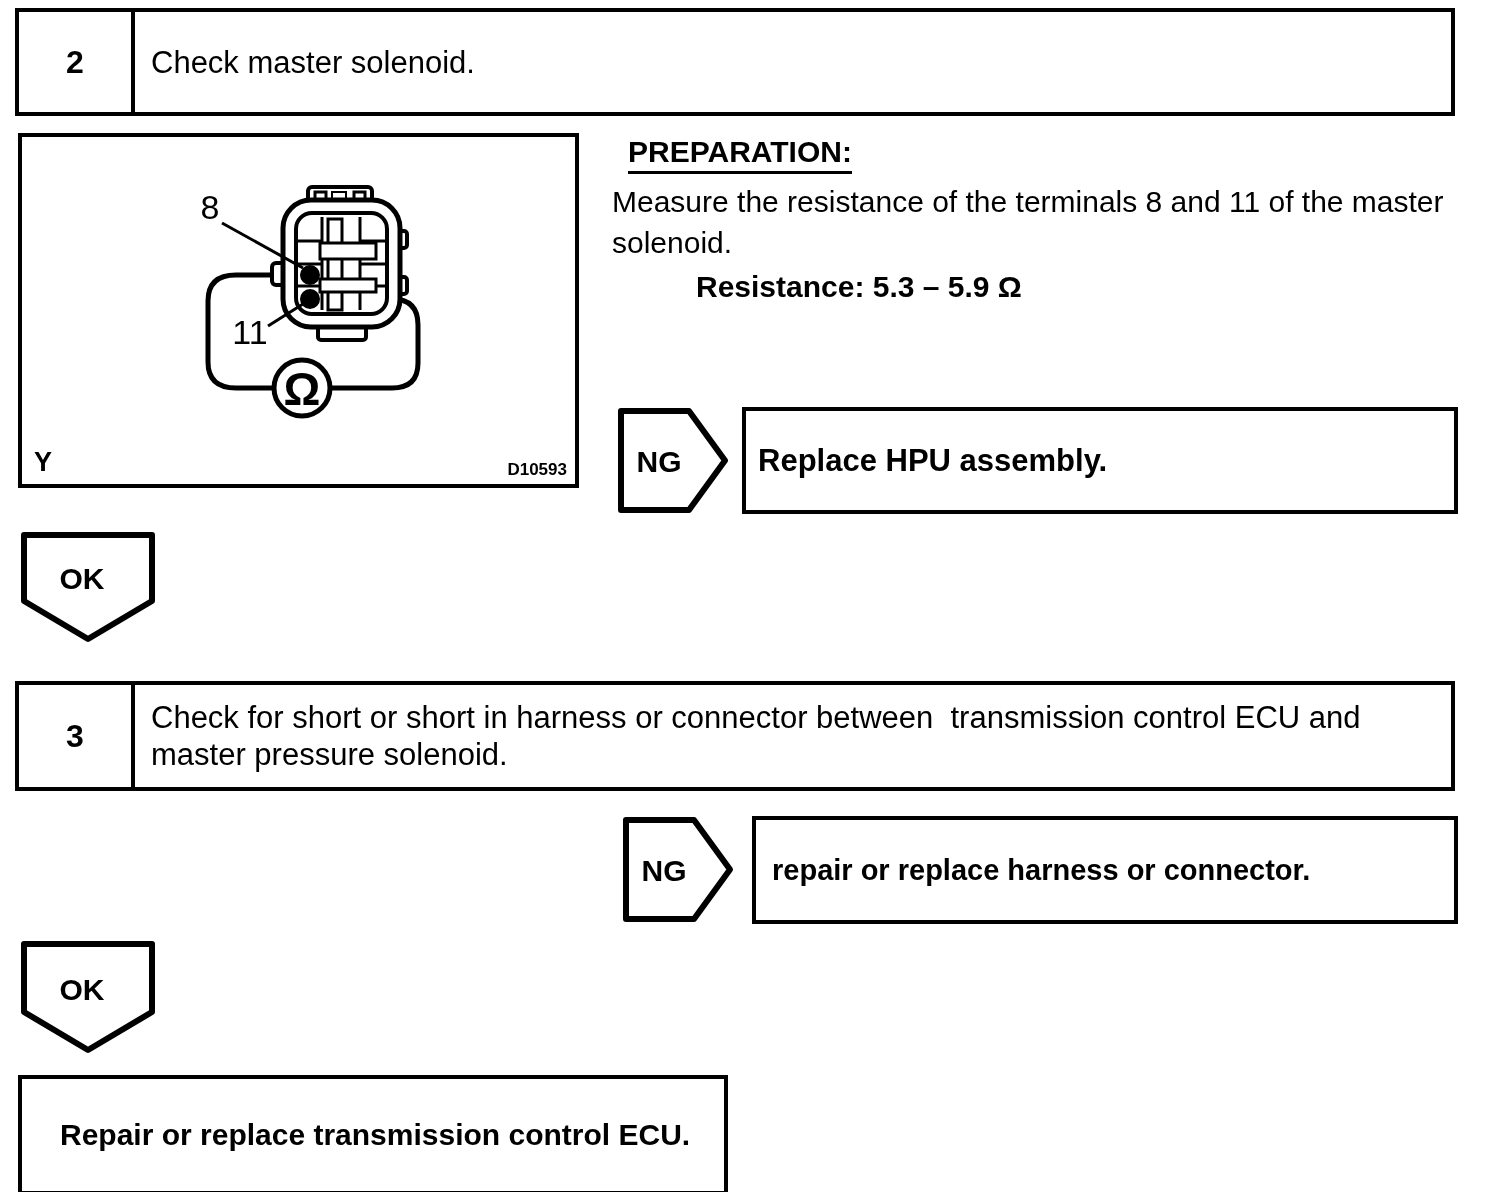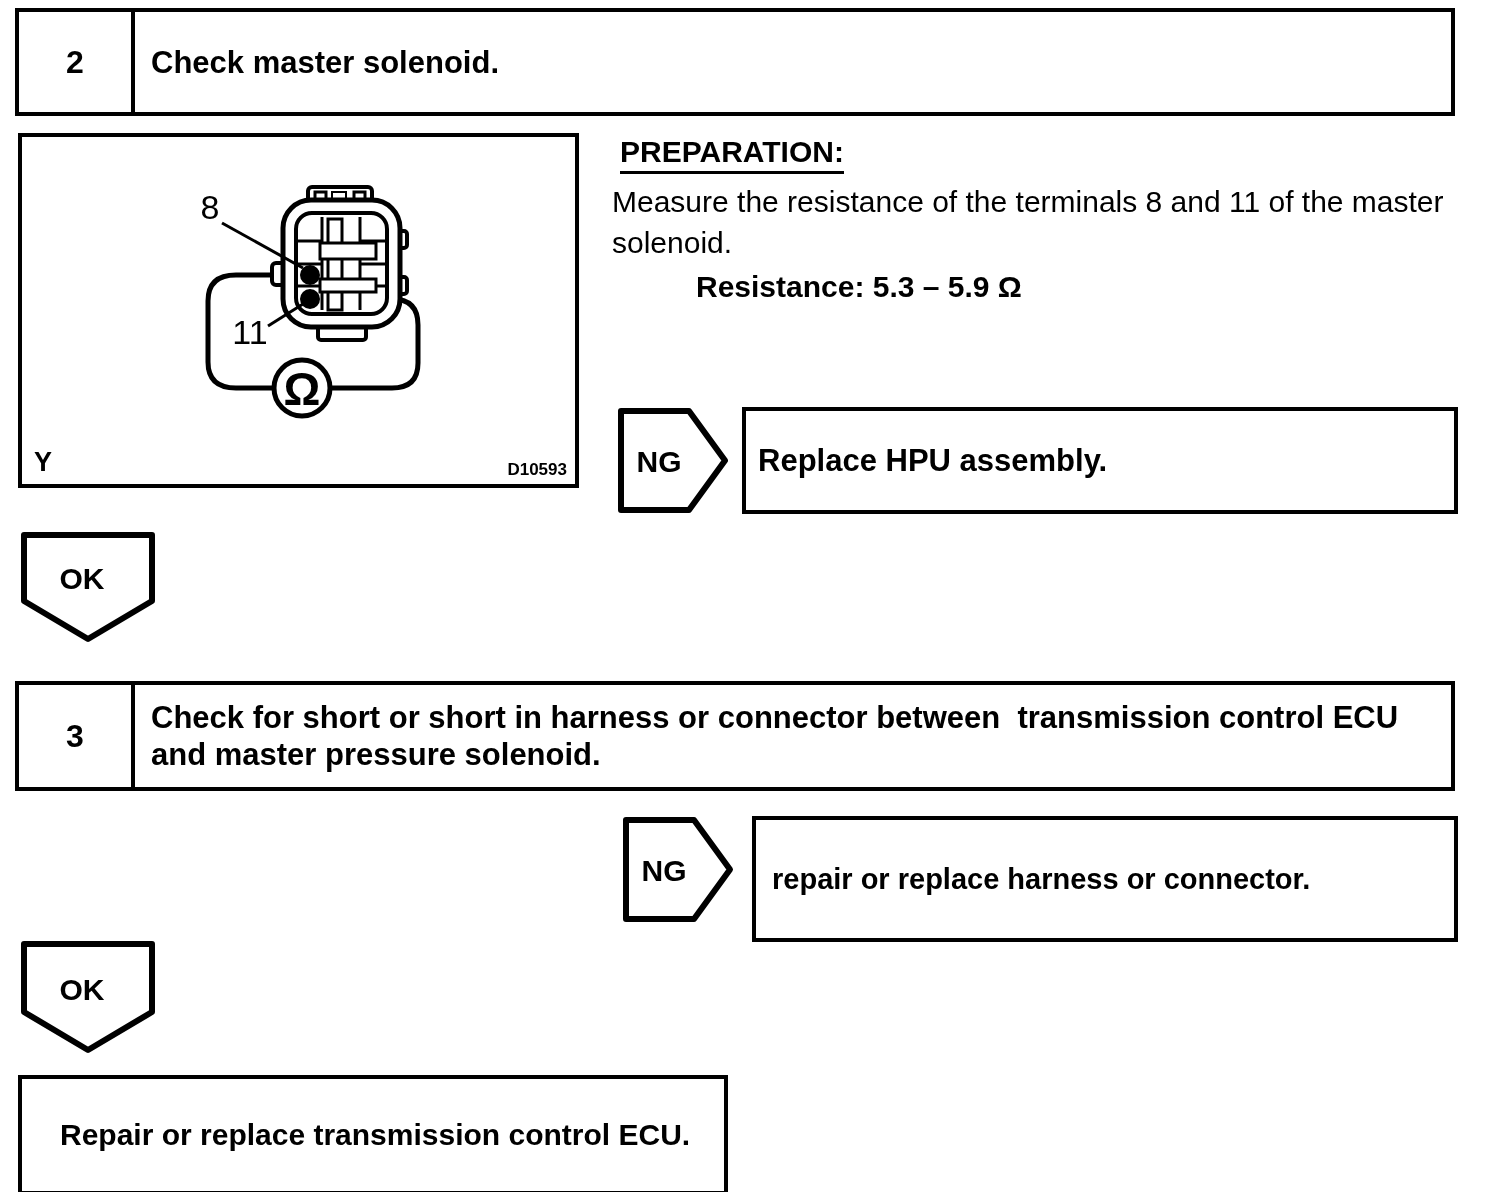--- a/index.html
+++ b/index.html
@@ -10,29 +10,29 @@
   .abs{position:absolute;box-sizing:border-box;}
   .frame{border:4px solid #000;background:#fff;}
   .step-box{display:flex;align-items:stretch;}
   .step-num{
     width:112px;flex:0 0 112px;border-right:4px solid #000;
     display:flex;align-items:center;justify-content:center;
     font-size:32px;font-weight:700;
   }
   .step-title{
     flex:1;display:flex;align-items:center;
-    padding:0 30px 0 16px;font-size:31px;font-weight:700;
+    padding:0 30px 0 16px;font-size:31px;font-weight:400;
     line-height:37px;white-space:pre-wrap;
   }
   .action-box{
     display:flex;align-items:center;
     font-weight:700;background:#fff;border:4px solid #000;
   }
   .txtcol{line-height:0;}
-  .hline{margin:0 0 7px 8px;text-decoration:underline;}
+  .hline{margin:0 0 7px 16px;text-decoration:underline;}
   .hd{
     display:inline-block;font-size:30px;font-weight:700;line-height:32px;
     border-bottom:3px solid #000;padding-bottom:3px;
   }
   .bd{font-size:30px;font-weight:400;line-height:41px;margin:0 0 5px 0;}
   .spec{font-size:30px;font-weight:700;line-height:38px;margin:2px 0 0 84px;}
   .fig-corner{position:absolute;left:12px;bottom:6px;font-size:27px;font-weight:700;}
   .fig-id{position:absolute;right:8px;bottom:4px;font-size:17px;font-weight:700;}
   svg text{font-family:"Liberation Sans","DejaVu Sans",sans-serif;}
 </style>
@@ -116,21 +116,21 @@
 
   <div class="abs frame step-box" style="left:15px;top:681px;width:1440px;height:110px;">
     <div class="step-num">3</div>
     <div class="step-title">Check for short or short in harness or connector between  transmission control ECU and master pressure solenoid.</div>
   </div>
 
   <svg class="abs" style="left:622px;top:816px;" width="112" height="107" viewBox="0 0 112 107">
     <polygon points="4,4 72,4 108,53.5 72,103 4,103" fill="#fff" stroke="#000" stroke-width="6" stroke-linejoin="round"></polygon>
     <text x="42" y="65" font-size="30" font-weight="700" text-anchor="middle">NG</text>
   </svg>
-  <div class="abs action-box" style="left:752px;top:816px;width:706px;height:126px;font-size:29px;padding-left:16px;">
+  <div class="abs action-box" style="left:752px;top:816px;width:706px;height:108px;font-size:29px;padding-left:16px;">
     <span>repair or replace harness or connector.</span>
   </div>
 
   <svg class="abs" style="left:20px;top:940px;" width="136" height="114" viewBox="0 0 136 114">
     <polygon points="4,4 132,4 132,72 68,110 4,72" fill="#fff" stroke="#000" stroke-width="6" stroke-linejoin="round"></polygon>
     <text x="62" y="60" font-size="30" font-weight="700" text-anchor="middle">OK</text>
   </svg>
 
   <div class="abs action-box" style="left:18px;top:1075px;width:710px;height:120px;font-size:30px;padding-left:38px;">
     <span>Repair or replace transmission control ECU.</span>

